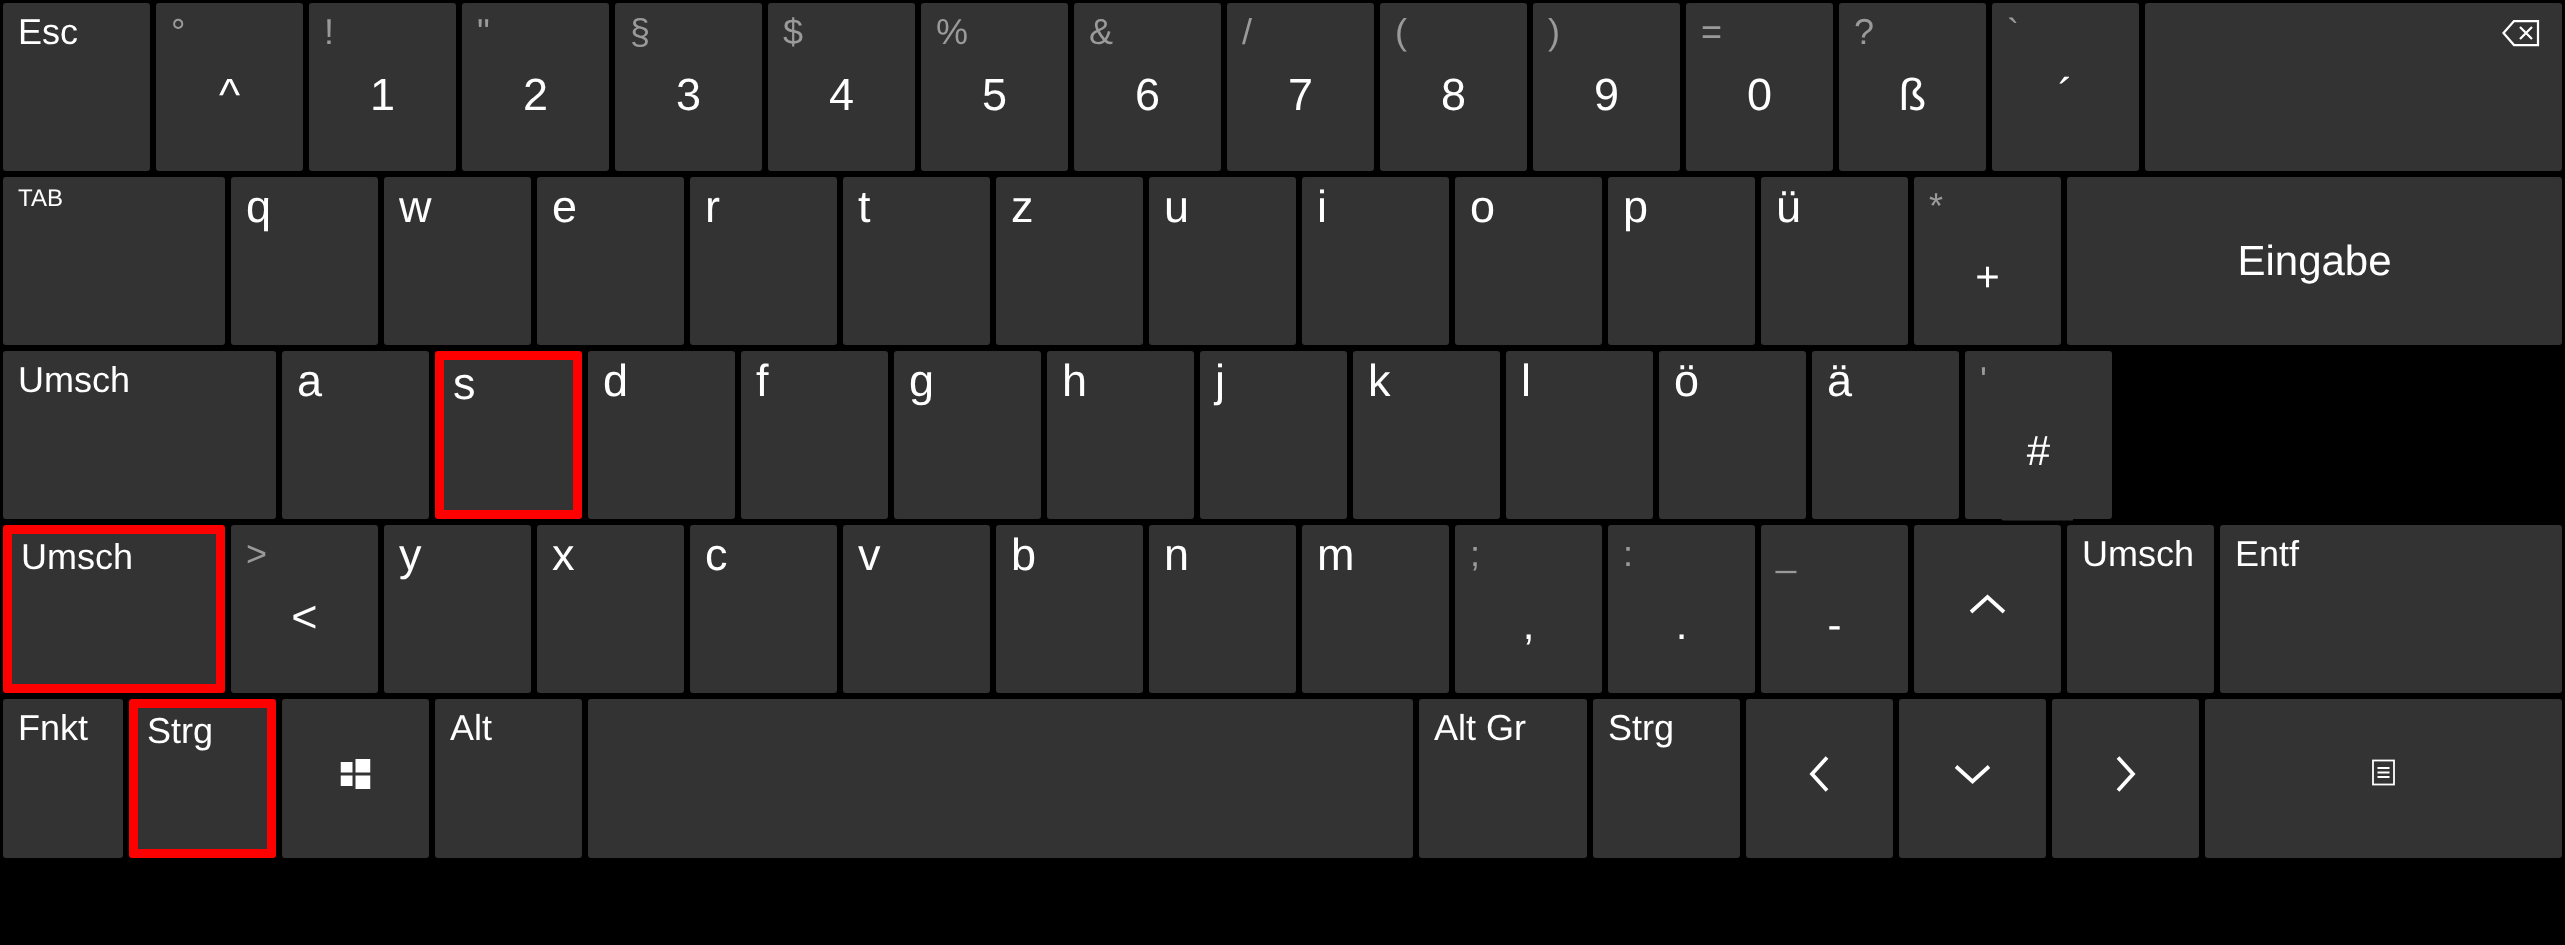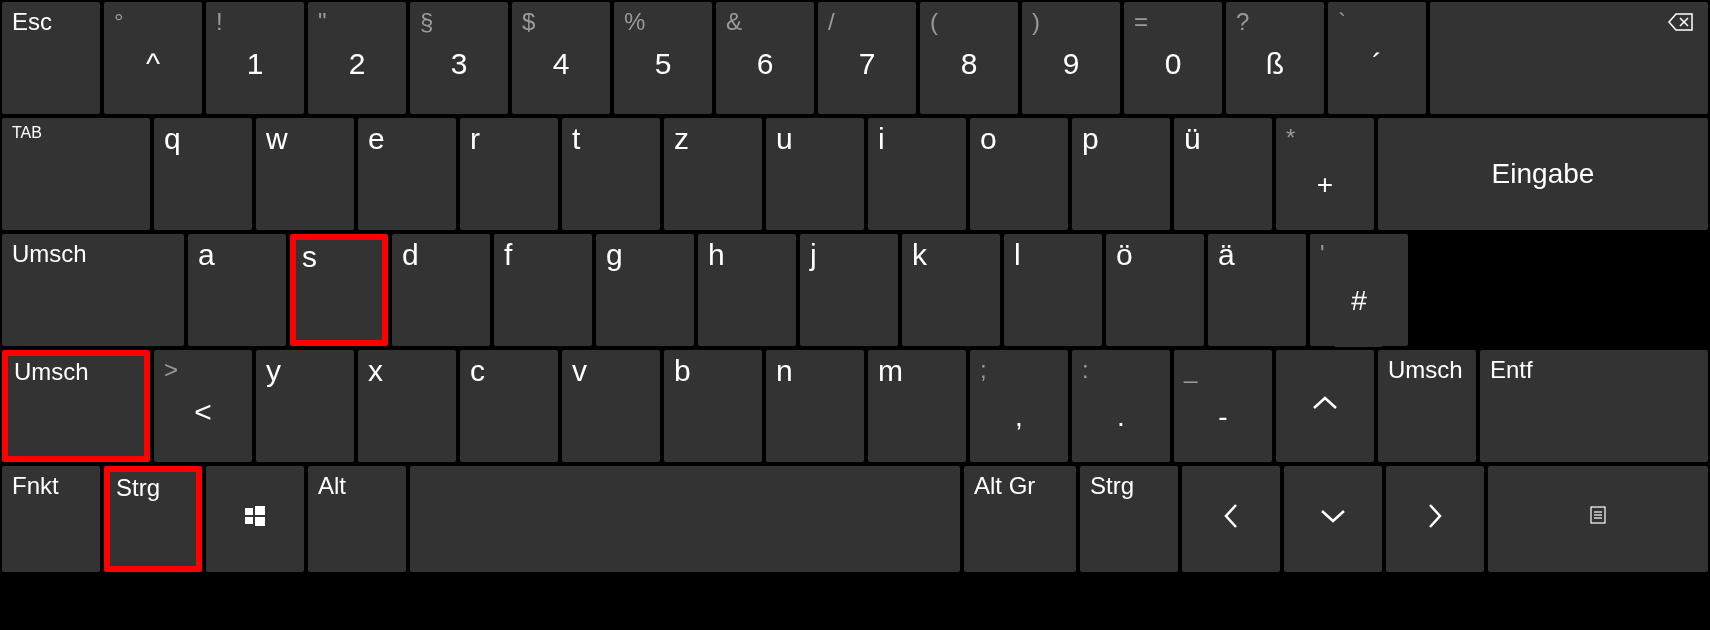--- a/index.html
+++ b/index.html
@@ -302,21 +302,21 @@
     </div>
     <div class="key" style="width:98px">
       <span class="top-label">Umsch</span>
     </div>
     <div class="key" style="flex:1">
       <span class="top-label">Entf</span>
     </div>
   </div>
 
   <div class="row" style="margin-bottom:0">
-    <div class="key short" style="width:98px">
+    <div class="key short" style="width:80px">
       <span class="top-label">Fnkt</span>
     </div>
     <div class="key short highlight" style="width:98px">
       <span class="top-label" style="top:2px;left:6px">Strg</span>
     </div>
     <div class="key short" style="width:98px">
       <span class="win-icon">
         <svg width="20" height="20" viewBox="0 0 20 20">
           <rect x="0" y="2" width="8" height="7" fill="#fff"></rect>
           <rect x="10" y="0" width="10" height="9" fill="#fff"></rect>

